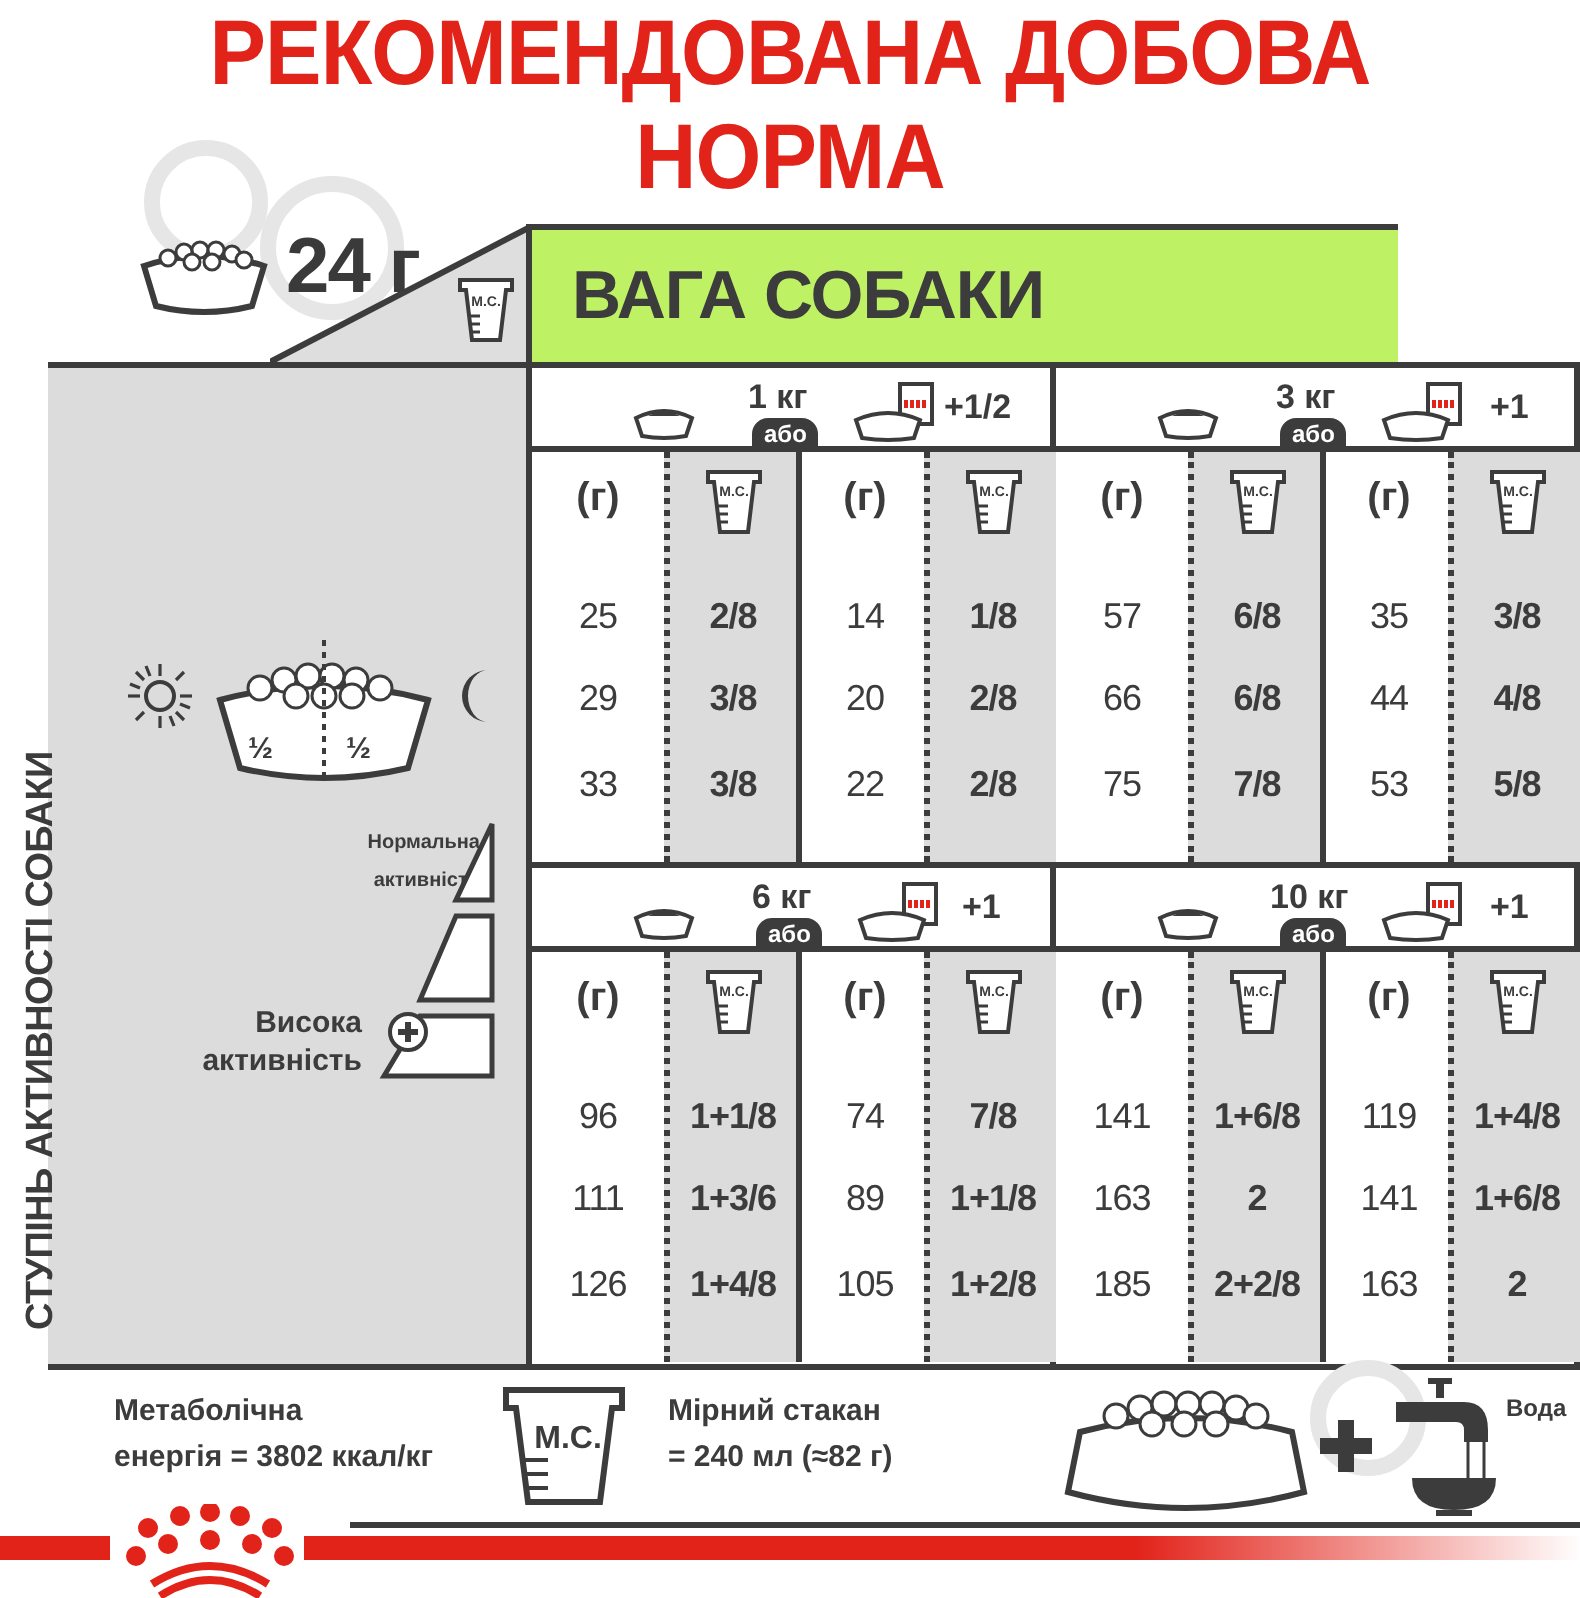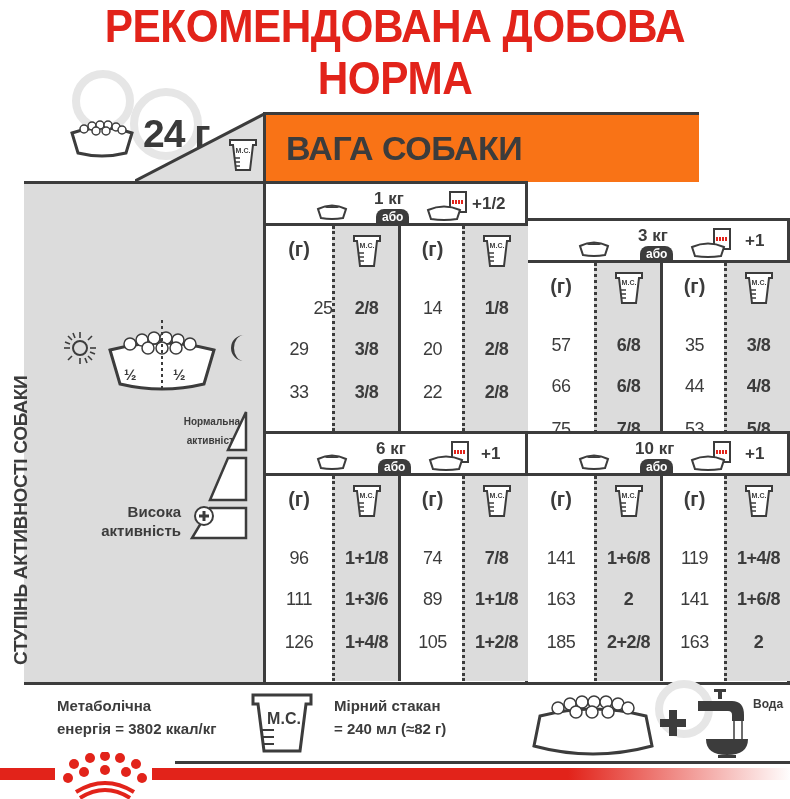--- a/index.html
+++ b/index.html
@@ -17,21 +17,21 @@
 
   
   .wm { position:absolute; border:8px solid #e6e6e6; border-radius:50%; }
 
   
   .portion-bowl { position:absolute; left:66px; top:115px; }
   .portion-text { position:absolute; left:143px; top:112px; font-size:39px; font-weight:bold; color:#3a3a3a; letter-spacing:-1px; }
 
   .header-band {
     position:absolute; left:263px; top:112px; width:436px; height:70px;
-    background:#f97316; border-top:3px solid #3c3c3c; border-left:3px solid #3c3c3c;
+    background:#bef264; border-top:3px solid #3c3c3c; border-left:3px solid #3c3c3c;
   }
   .header-band .h-title { position:absolute; left:20px; top:14px; font-size:34px; font-weight:bold; color:#3c3c3c; letter-spacing:-0.5px; }
   .slope { position:absolute; left:135px; top:112px; }
 
   
   .left-panel {
     position:absolute; left:24px; top:181px; width:242px; height:504px;
     background:#dcdcdc; border-top:3px solid #3c3c3c; border-bottom:3px solid #3c3c3c;
   }
   .vert-label {
@@ -191,21 +191,21 @@
       <span class="abo" style="left:110px;">або</span>
       <svg class="wet" style="left:160px;" width="46" height="32" viewBox="0 0 46 32">
           <rect x="24" y="2" width="16" height="20" fill="#fff" stroke="#3c3c3c" stroke-width="2"></rect>
           <path d="M26 12 h12" stroke="#e2231a" stroke-width="4" stroke-dasharray="2 1"></path>
           <path d="M2 20 Q18 13 34 20 L31 29 Q18 31 5 29 Z" fill="#fff" stroke="#3c3c3c" stroke-width="2"></path>
         </svg>
       <span class="plus" style="left:206px;">+1/2</span>
     </div>
     <div class="col g" style="left:0;">
       <div class="hdr">(г)</div>
-      <div class="v" style="top:72px;margin-left:24px;">25</div>
+      <div class="v" style="top:72px;">25</div>
       <div class="v" style="top:113px;">29</div>
       <div class="v" style="top:156px;">33</div>
     </div>
     <div class="col ms" style="left:66px;">
       <svg class="cup-hdr" style="position:absolute;left:17px;top:8px;" width="30" height="34" viewBox="0 0 30 34">
           <path d="M2 2 H28 V7 H25 L22 32 H8 L5 7 H2 Z" fill="#fff" stroke="#3c3c3c" stroke-width="2"></path>
           <text x="15" y="14" font-size="7" text-anchor="middle" fill="#3c3c3c" font-family="Liberation Sans, sans-serif" font-weight="bold">М.С.</text>
           <line x1="7" y1="19" x2="12" y2="19" stroke="#3c3c3c" stroke-width="1.5"></line>
           <line x1="7" y1="23" x2="12" y2="23" stroke="#3c3c3c" stroke-width="1.5"></line>
           <line x1="8" y1="27" x2="12" y2="27" stroke="#3c3c3c" stroke-width="1.5"></line>
@@ -227,21 +227,21 @@
           <line x1="7" y1="19" x2="12" y2="19" stroke="#3c3c3c" stroke-width="1.5"></line>
           <line x1="7" y1="23" x2="12" y2="23" stroke="#3c3c3c" stroke-width="1.5"></line>
           <line x1="8" y1="27" x2="12" y2="27" stroke="#3c3c3c" stroke-width="1.5"></line>
         </svg>
       <div class="v" style="top:72px;">1/8</div>
       <div class="v" style="top:113px;">2/8</div>
       <div class="v" style="top:156px;">2/8</div>
     </div>
   </div>
 
-  <div class="block" style="left:262px;top:0;margin-top:37px;">
+  <div class="block" style="left:262px;top:0;">
     <div class="bhead">
       <svg class="dry" style="left:50px;" width="32" height="18" viewBox="0 0 32 18">
           <path d="M2 7 Q16 0 30 7 L27 16 Q16 18 5 16 Z" fill="#fff" stroke="#3c3c3c" stroke-width="2"></path>
           <path d="M8 6 Q16 2 24 6" fill="#3c3c3c"></path>
         </svg>
       <span class="wt" style="left:110px;">3 кг</span>
       <span class="abo" style="left:112px;">або</span>
       <svg class="wet" style="left:162px;" width="46" height="32" viewBox="0 0 46 32">
           <rect x="24" y="2" width="16" height="20" fill="#fff" stroke="#3c3c3c" stroke-width="2"></rect>
           <path d="M26 12 h12" stroke="#e2231a" stroke-width="4" stroke-dasharray="2 1"></path>

